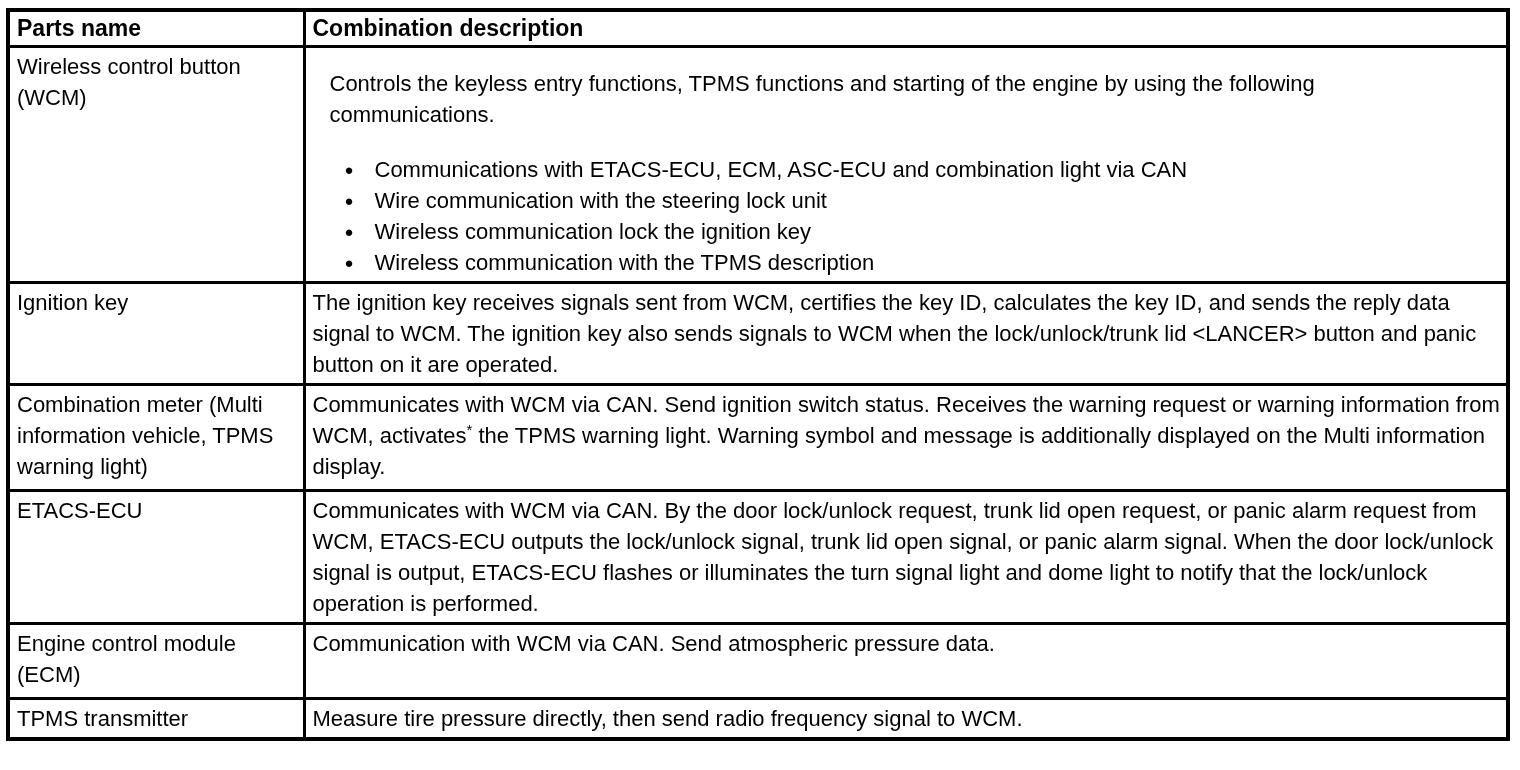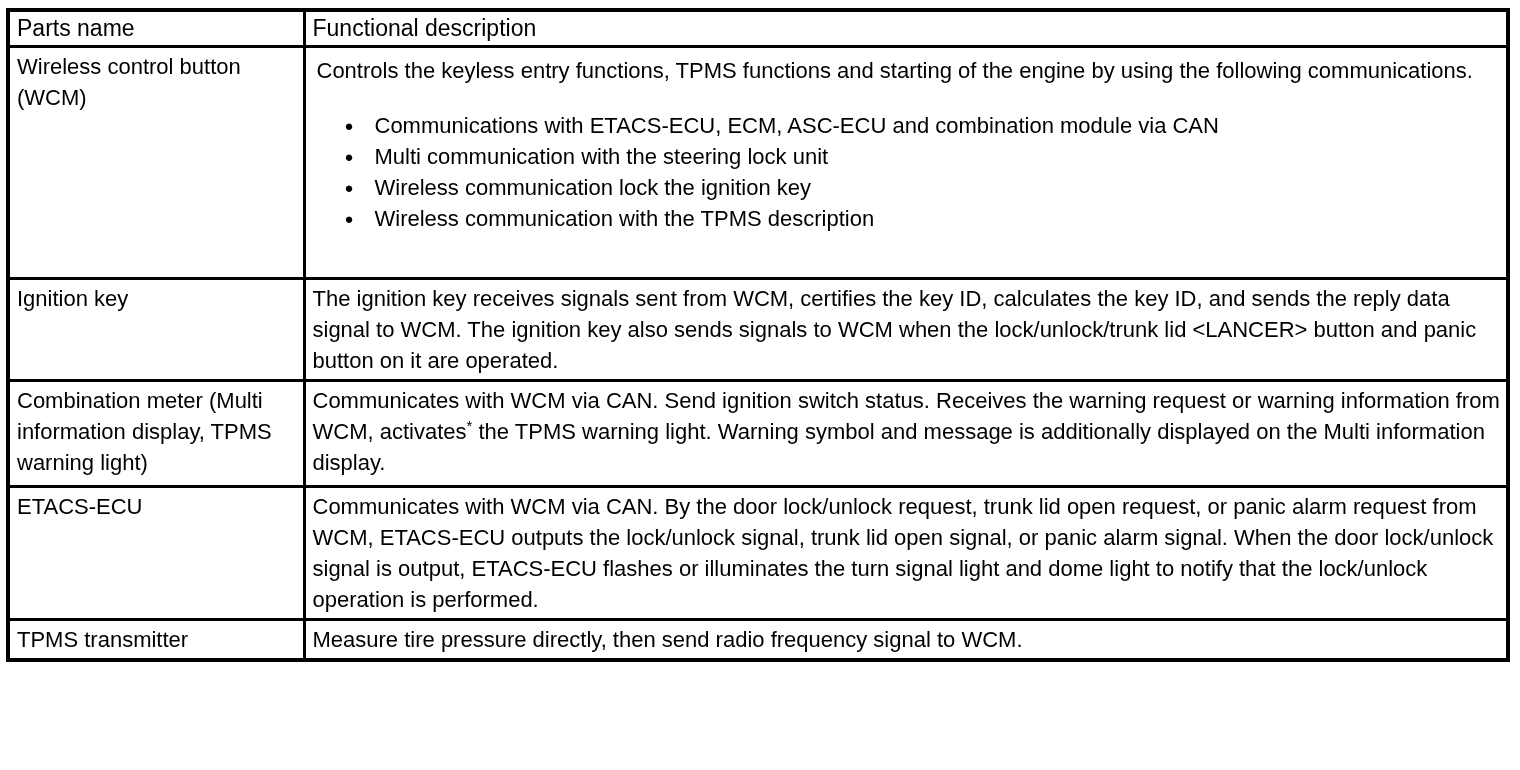--- a/index.html
+++ b/index.html
@@ -32,36 +32,36 @@
     border: 3px solid #000;
     vertical-align: top;
     text-align: left;
     padding: 3px 6px 3px 7px;
     font-size: 22px;
     line-height: 31px;
     font-weight: normal;
     overflow: hidden;
   }
   thead th {
-    font-weight: normal;
+    font-weight: bold;
     font-size: 23px;
     line-height: 29px;
     padding-top: 2px;
     padding-bottom: 2px;
   }
   tr.h  { height: 33px; }
   tr.r1 { height: 232px; }
   tr.r2 { height: 93px; margin-top: 28px; }
   tr.r3 { height: 106px; }
   tr.r4 { height: 132px; }
   tr.r5 { height: 38px; }
   tr.r6 { height: 75px; }
   tr.r7 { height: 39px; }
   td p {
-    margin: 4px;
+    margin: 17px;
     padding: 0;
   }
   ul.bullet-list {
     list-style: none;
     margin: 24px 0 0 0;
     padding: 0;
   }
   ul.bullet-list li {
     display: flex;
     align-items: flex-start;
@@ -86,59 +86,63 @@
 
 <div class="page">
   <table class="parts-table">
     <colgroup>
       <col class="c1">
       <col class="c2">
     </colgroup>
     <thead>
       <tr class="h">
         <th>Parts name</th>
-        <th>Functional description</th>
+        <th>Combination description</th>
       </tr>
     </thead>
     <tbody>
       <tr class="r1">
         <td>Wireless control button (WCM)</td>
         <td>
           <p>Controls the keyless entry functions, TPMS functions and starting of the engine by using the following communications.</p>
           <ul class="bullet-list">
             <li>
               <span class="bullet">●</span>
-              <span>Communications with ETACS-ECU, ECM, ASC-ECU and combination module via CAN</span>
+              <span>Communications with ETACS-ECU, ECM, ASC-ECU and combination light via CAN</span>
             </li>
             <li>
               <span class="bullet">●</span>
-              <span>Multi communication with the steering lock unit</span>
+              <span>Wire communication with the steering lock unit</span>
             </li>
             <li>
               <span class="bullet">●</span>
               <span>Wireless communication lock the ignition key</span>
             </li>
             <li>
               <span class="bullet">●</span>
               <span>Wireless communication with the TPMS description</span>
             </li>
           </ul>
         </td>
       </tr>
       <tr class="r2">
         <td>Ignition key</td>
         <td>The ignition key receives signals sent from WCM, certifies the key ID, calculates the key ID, and sends the reply data signal to WCM. The ignition key also sends signals to WCM when the lock/unlock/trunk lid &lt;LANCER&gt; button and panic button on it are operated.</td>
       </tr>
       <tr class="r3">
-        <td>Combination meter (Multi information display, TPMS warning light)</td>
+        <td>Combination meter (Multi information vehicle, TPMS warning light)</td>
         <td><span>Communicates with WCM via CAN. Send ignition switch status. Receives the warning request or warning information from WCM, activates</span><sup class="note-star">*</sup><span> the TPMS warning light. Warning symbol and message is additionally displayed on the Multi information display.</span></td>
       </tr>
       <tr class="r4">
         <td>ETACS-ECU</td>
         <td>Communicates with WCM via CAN. By the door lock/unlock request, trunk lid open request, or panic alarm request from WCM, ETACS-ECU outputs the lock/unlock signal, trunk lid open signal, or panic alarm signal. When the door lock/unlock signal is output, ETACS-ECU flashes or illuminates the turn signal light and dome light to notify that the lock/unlock operation is performed.</td>
+      </tr>
+      <tr class="r6">
+        <td>Engine control module (ECM)</td>
+        <td>Communication with WCM via CAN. Send atmospheric pressure data.</td>
       </tr>
       <tr class="r7">
         <td>TPMS transmitter</td>
         <td>Measure tire pressure directly, then send radio frequency signal to WCM.</td>
       </tr>
     </tbody>
   </table>
 </div>
 
 </body></html>

